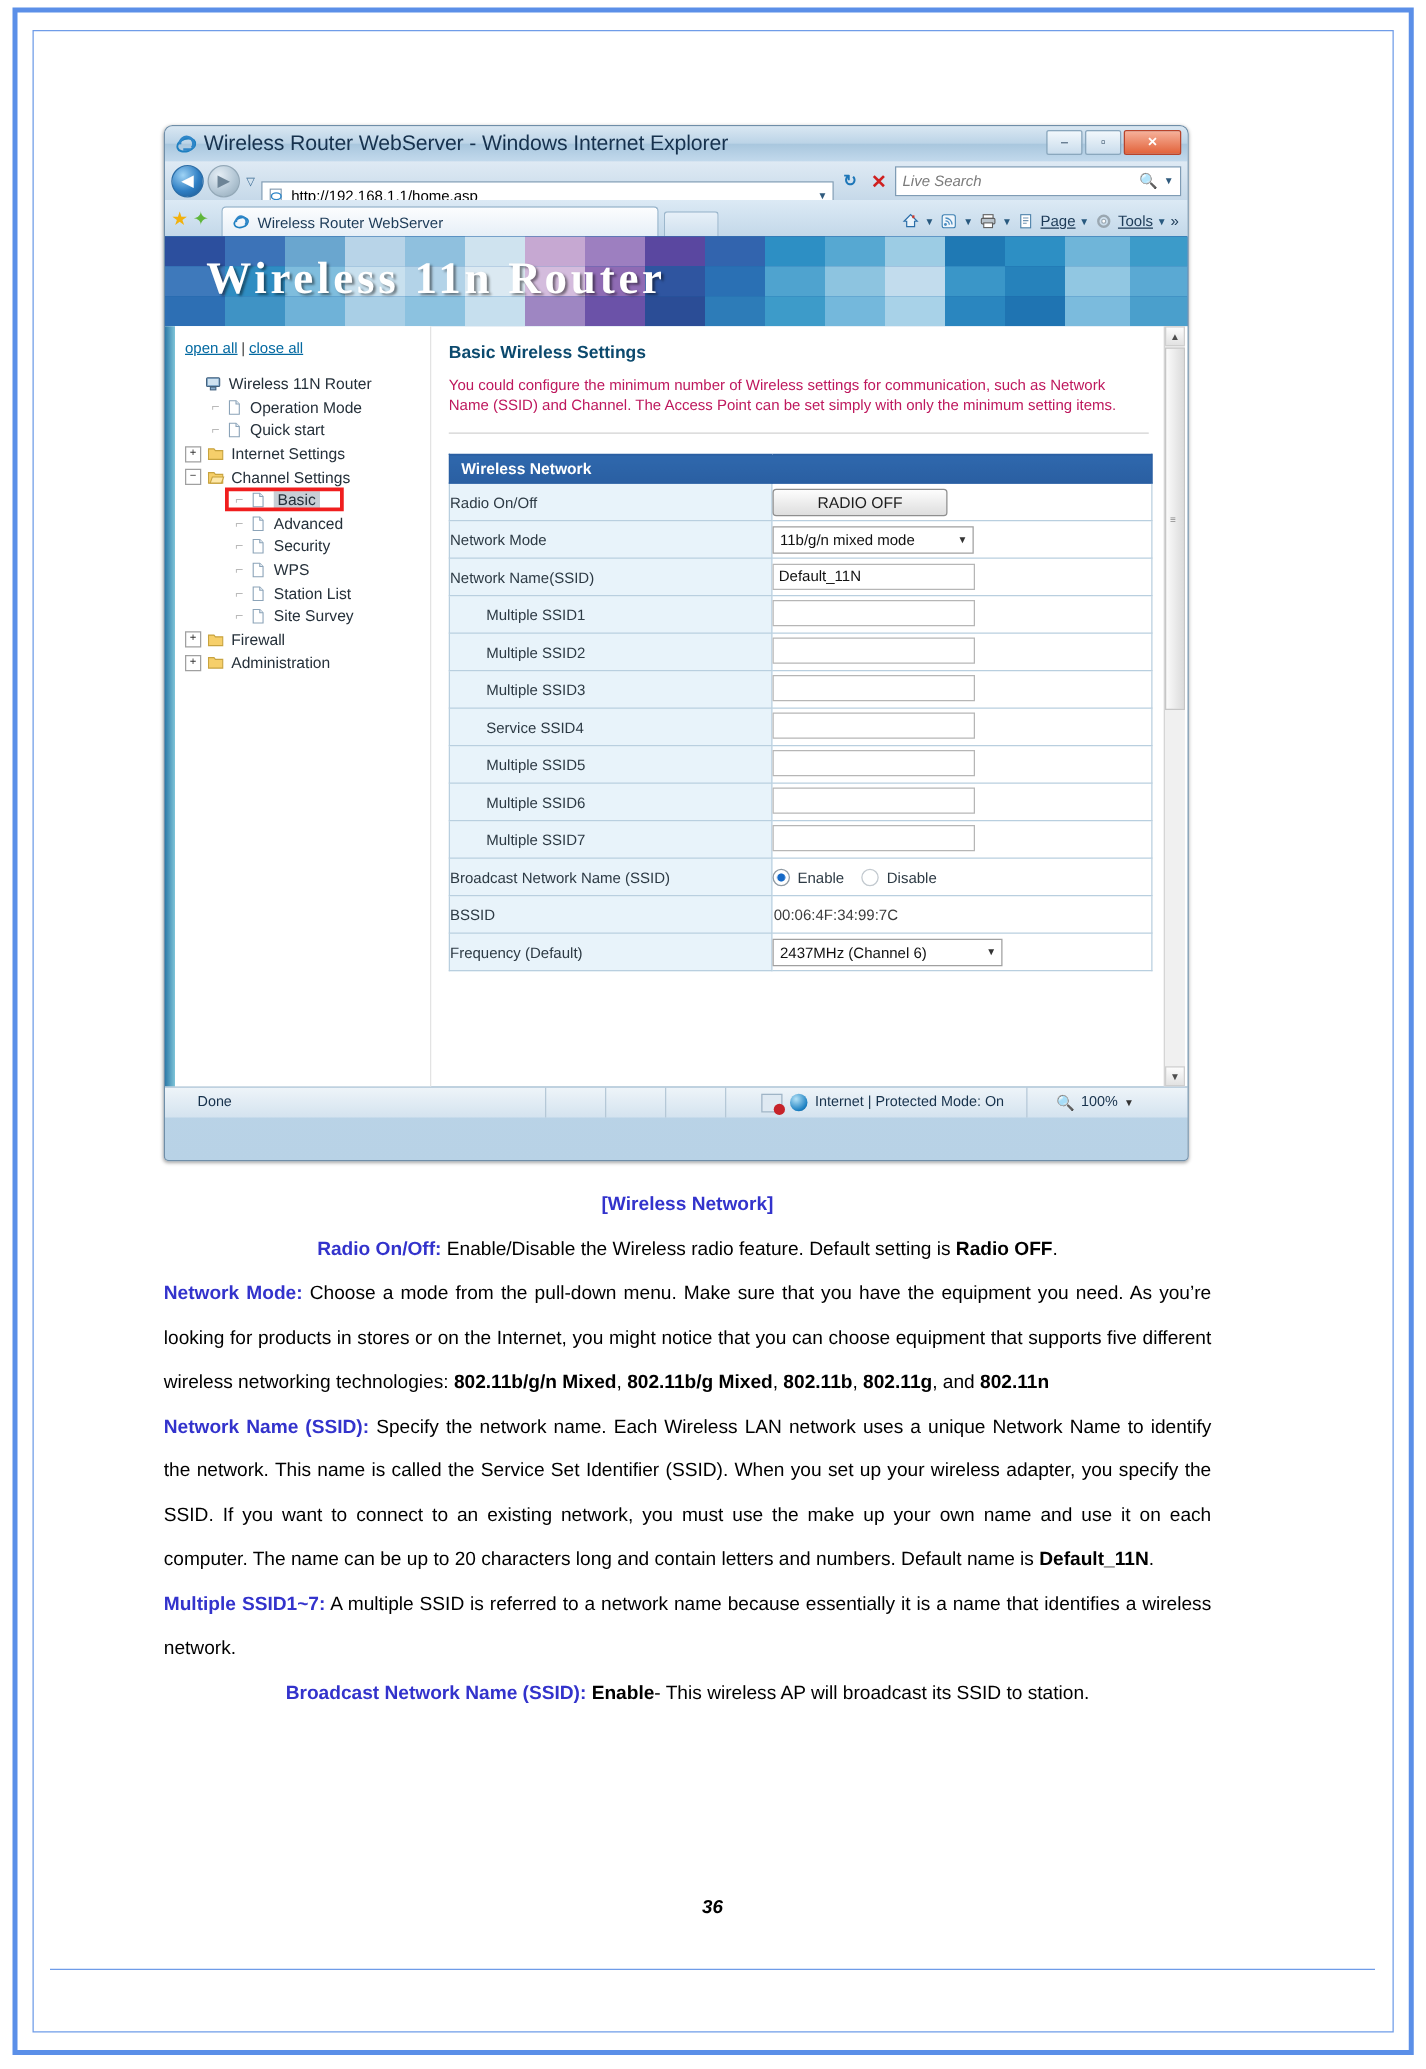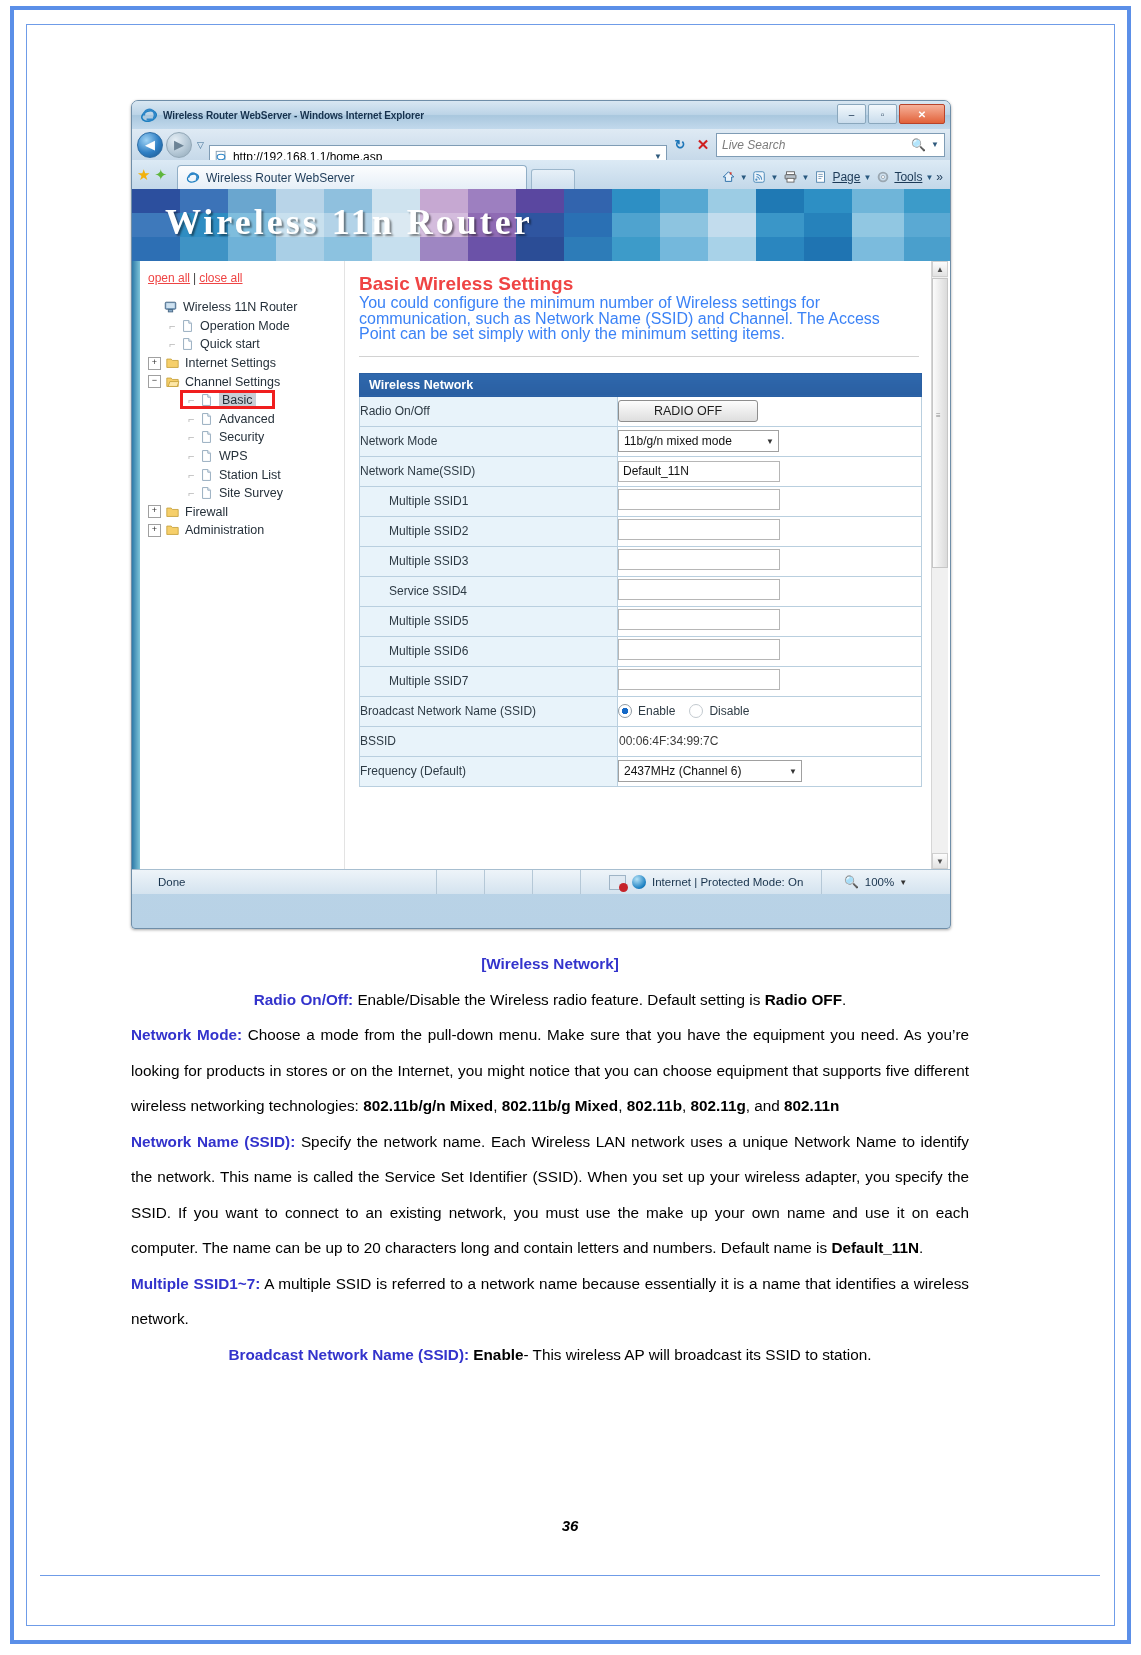--- a/index.html
+++ b/index.html
@@ -58,25 +58,24 @@
     align-items: center;
     padding: 0 4px 0 9px;
     position: relative;
   }
   .ie-logo {
     width: 16px; height: 16px;
     margin-right: 6px;
     flex: 0 0 auto;
   }
   .ie-title {
-    font-size: 10px;
+    font-size: 17px;
     color: #16314d;
     white-space: nowrap;
     letter-spacing: -0.1px;
-    font-weight: bold;
   }
   .win-buttons {
     position: absolute;
     right: 5px; top: 3px;
     display: flex;
     gap: 2px;
   }
   .win-btn {
     width: 27px; height: 18px;
     border: 1px solid #8aa7bd;
@@ -256,21 +255,21 @@
     flex: 0 0 auto;
     padding: 10px 0 0 8px;
     border-right: 1px solid #e3e3e3;
     background: #fff;
   }
   .openclose {
     font-size: 12px;
     margin-bottom: 13px;
     color: #0b38c6;
   }
-  .openclose a { color: #ef4444; text-decoration: underline; cursor: pointer; }
+  .openclose a { color: #0369a1; text-decoration: underline; cursor: pointer; }
   .openclose .sep { color: #444; text-decoration: none; padding: 0 3px; }
   .tree { font-size: 12.5px; color: #25303a; }
   .tree-row {
     display: flex;
     align-items: center;
     height: 18.6px;
     position: relative;
     padding-left: 2px;
   }
   .tree-row .expander {
@@ -306,28 +305,28 @@
     pointer-events: none;
   }
 
   .router-main {
     flex: 1 1 auto;
     padding: 12px 0 0 14px;
     position: relative;
     min-width: 0;
   }
   .rm-title {
-    font-size: 19px;
+    font-size: 14px;
     font-weight: bold;
-    color: #ef4444;
-    margin-bottom: 0;
+    color: #0c4a6e;
+    margin-bottom: 12px;
   }
   .rm-desc {
-    font-size: 16px;
-    color: #3b82f6;
+    font-size: 12px;
+    color: #be185d;
     line-height: 15.5px;
     width: 560px;
     margin-bottom: 14px;
   }
   .rm-hr {
     width: 560px;
     border-top: 1px solid #d2d2d2;
     margin-bottom: 16px;
   }
 

